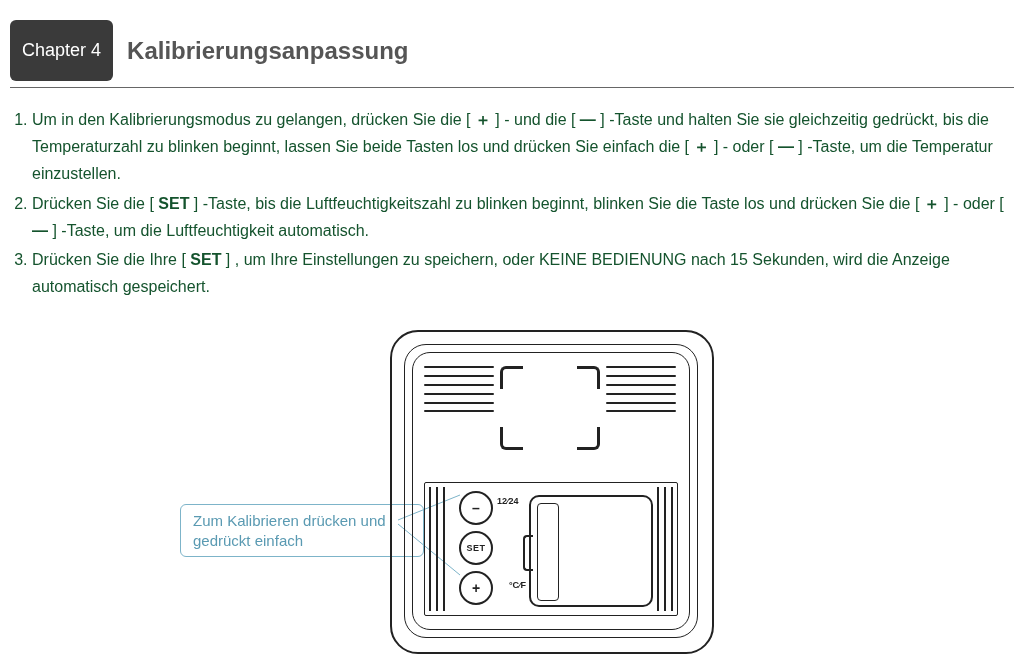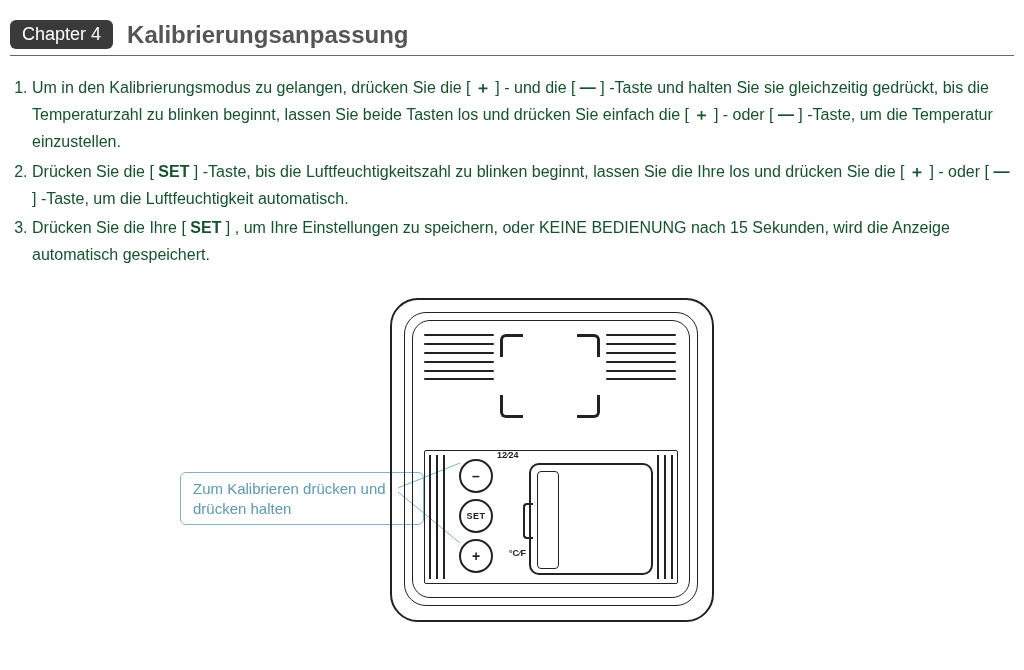--- a/index.html
+++ b/index.html
@@ -13,21 +13,21 @@
   .chapter-header {
     display: flex;
     align-items: center;
     border-bottom: 1px solid #666;
     padding-bottom: 6px;
     margin-bottom: 18px;
   }
   .chapter-badge {
     background: #3a3a3a;
     color: #fff;
-    padding: 4px 12px;
+    padding: 20px 12px;
     border-radius: 6px;
     font-size: 18px;
     font-weight: 500;
     margin-right: 14px;
   }
   .chapter-title {
     font-size: 24px;
     color: #555;
     font-weight: 700;
   }
@@ -113,21 +113,21 @@
   .rbtn {
     width:34px; height:34px; border:2px solid #222; border-radius:50%;
     display:flex; align-items:center; justify-content:center;
     font-size:14px; font-weight:bold; color:#222; background:#fff;
     box-sizing:border-box;
   }
   .rbtn.small { font-size:9px; letter-spacing:0.5px; font-weight:600;}
   .side-label {
     position:absolute; font-size:9px; color:#222; line-height:1; font-weight:600;
   }
-  .lbl-1224 { left:72px; top:0; }
+  .lbl-1224 { left:72px; top:14px; }
   .lbl-cf   { left:84px; top:98px; }
   
   .battery {
     position:absolute; left:104px; top:12px; width:120px; height:108px;
     border:2px solid #222; border-radius:10px;
   }
   .battery::before {
     content:""; position:absolute; left:-8px; top:38px; width:8px; height:32px;
     border:2px solid #222; border-right:none; border-radius:4px 0 0 4px;
   }
@@ -165,30 +165,30 @@
 <div class="chapter-header">
   <span class="chapter-badge">Chapter 4</span>
   <span class="chapter-title">Kalibrierungsanpassung</span>
 </div>
 
 <ol class="instructions">
   <li>
     <span>Um in den Kalibrierungsmodus zu gelangen, drücken Sie die [ </span><span class="sym">＋</span><span> ] - und die [ </span><span class="sym">—</span><span> ] -Taste und halten Sie sie gleichzeitig gedrückt, bis die Temperaturzahl zu blinken beginnt, lassen Sie beide Tasten los und drücken Sie einfach die [ </span><span class="sym">＋</span><span> ] - oder [ </span><span class="sym">—</span><span> ] -Taste, um die Temperatur einzustellen.</span>
   </li>
   <li>
-    <span>Drücken Sie die [ </span><span class="set-label">SET</span><span> ] -Taste, bis die Luftfeuchtigkeitszahl zu blinken beginnt, lassen Sie die Ihre los und drücken Sie die [ </span><span class="sym">＋</span><span> ] - oder [ </span><span class="sym">—</span><span> ] -Taste, um die Luftfeuchtigkeit automatisch.</span>
+    <span>Drücken Sie die [ </span><span class="set-label">SET</span><span> ] -Taste, bis die Luftfeuchtigkeitszahl zu blinken beginnt, blinken Sie die Taste los und drücken Sie die [ </span><span class="sym">＋</span><span> ] - oder [ </span><span class="sym">—</span><span> ] -Taste, um die Luftfeuchtigkeit automatisch.</span>
   </li>
   <li>
     <span>Drücken Sie die Ihre [ </span><span class="set-label">SET</span><span> ] , um Ihre Einstellungen zu speichern, oder KEINE BEDIENUNG nach 15 Sekunden, wird die Anzeige automatisch gespeichert.</span>
   </li>
 </ol>
 
 <div class="diagram-area">
   <div class="callout">
-    <span>Zum Kalibrieren drücken und drücken halten</span>
+    <span>Zum Kalibrieren drücken und gedrückt einfach</span>
   </div>
   <svg class="leads">
     <line x1="0" y1="40" x2="62" y2="15" stroke="#7db4c9" stroke-width="1"></line>
     <line x1="0" y1="44" x2="62" y2="95" stroke="#7db4c9" stroke-width="1"></line>
   </svg>
   <div class="device">
     <div class="outer"></div>
     <div class="mid"></div>
     <div class="inner"></div>
     <div class="vents left">

